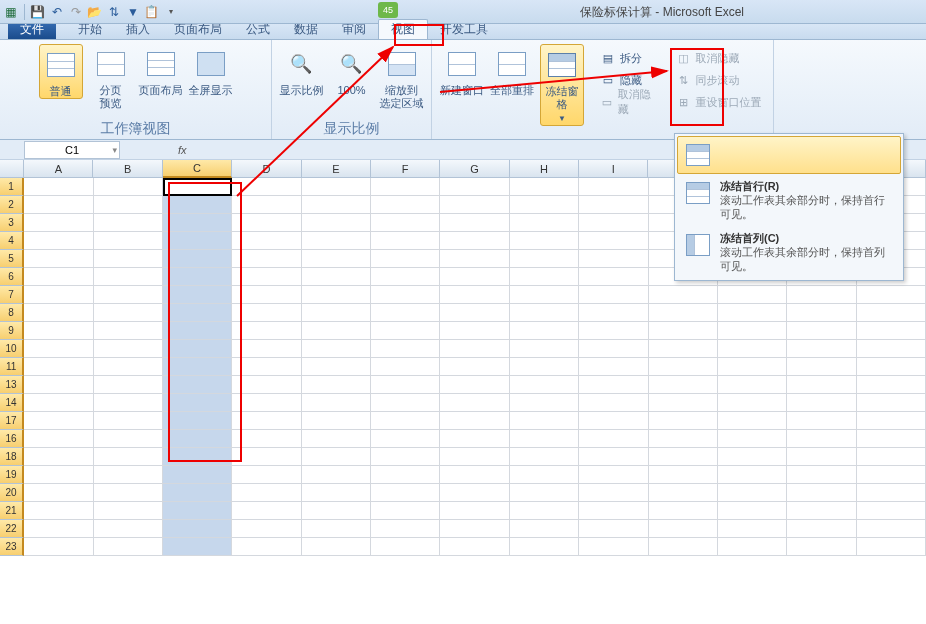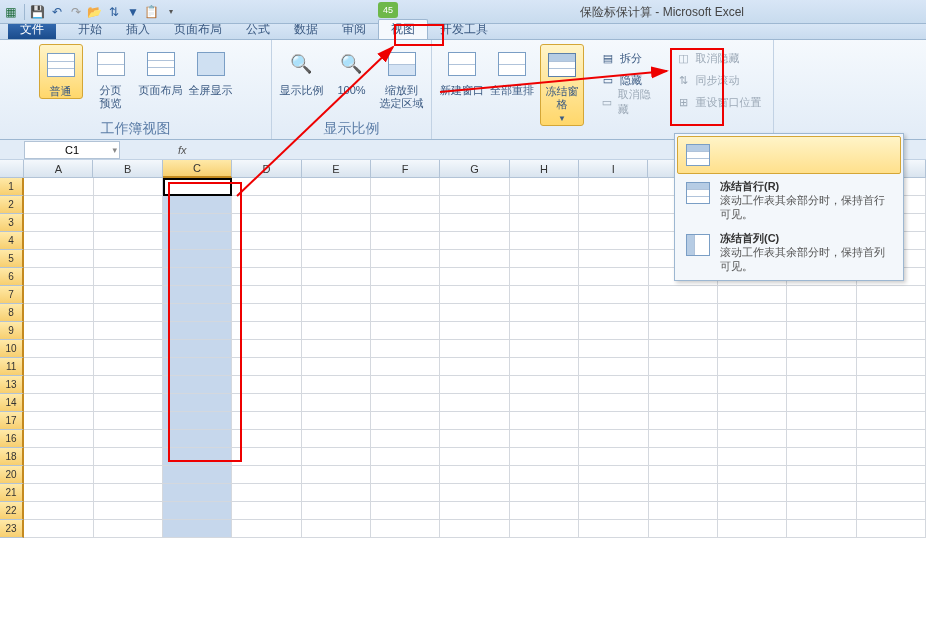--- a/index.html
+++ b/index.html
@@ -529,20 +529,36 @@
       <div class="cell" style="width: 72px;"></div>
       <div class="cell" style="width: 72px;"></div>
       <div class="cell" style="width: 72px;"></div>
       <div class="cell" style="width: 72px;"></div>
       <div class="cell" style="width: 72px;"></div>
       <div class="cell" style="width: 72px;"></div>
       <div class="cell" style="width: 72px;"></div>
       <div class="cell" style="width: 72px;"></div>
     </div>
     <div class="row">
+      <div class="rowhead sel">19</div>
+      <div class="cell" style="width: 72px;"></div>
+      <div class="cell" style="width: 72px;"></div>
+      <div class="cell csel" style="width: 72px;"></div>
+      <div class="cell" style="width: 72px;"></div>
+      <div class="cell" style="width: 72px;"></div>
+      <div class="cell" style="width: 72px;"></div>
+      <div class="cell" style="width: 72px;"></div>
+      <div class="cell" style="width: 72px;"></div>
+      <div class="cell" style="width: 72px;"></div>
+      <div class="cell" style="width: 72px;"></div>
+      <div class="cell" style="width: 72px;"></div>
+      <div class="cell" style="width: 72px;"></div>
+      <div class="cell" style="width: 72px;"></div>
+    </div>
+    <div class="row">
       <div class="rowhead sel">20</div>
       <div class="cell" style="width: 72px;"></div>
       <div class="cell" style="width: 72px;"></div>
       <div class="cell csel" style="width: 72px;"></div>
       <div class="cell" style="width: 72px;"></div>
       <div class="cell" style="width: 72px;"></div>
       <div class="cell" style="width: 72px;"></div>
       <div class="cell" style="width: 72px;"></div>
       <div class="cell" style="width: 72px;"></div>
       <div class="cell" style="width: 72px;"></div>

